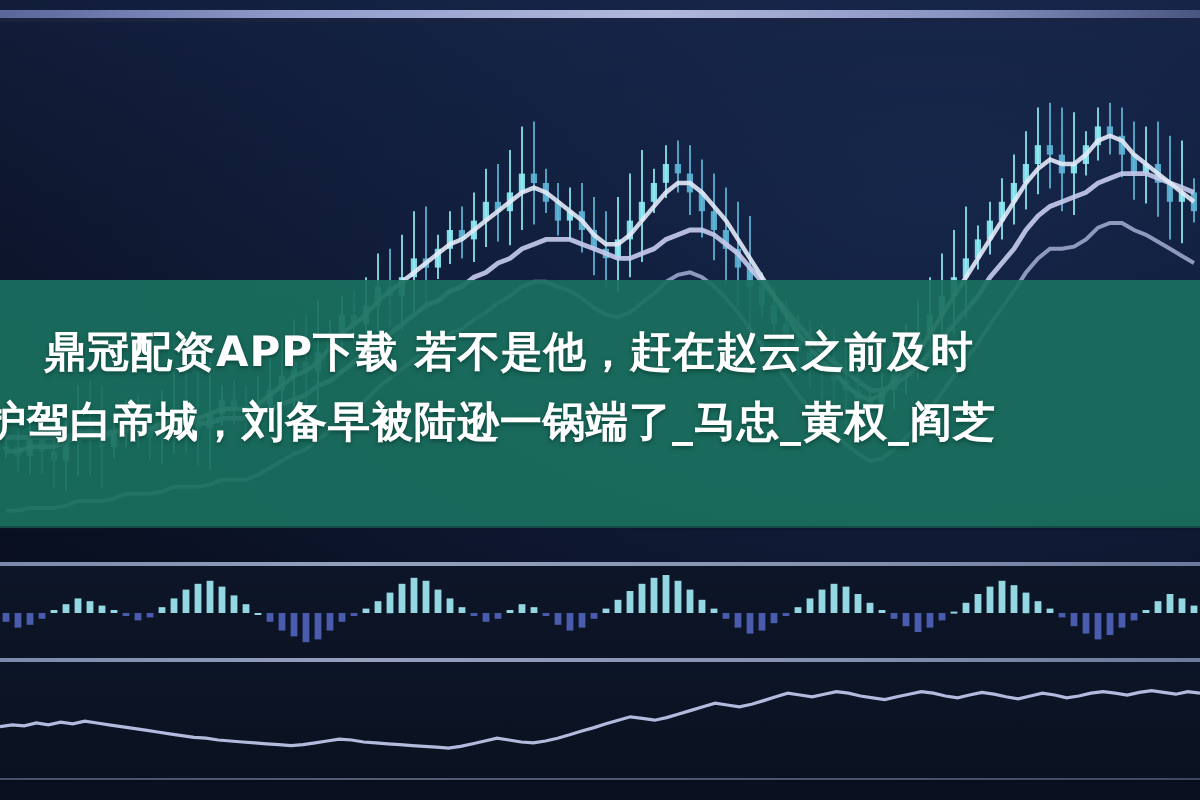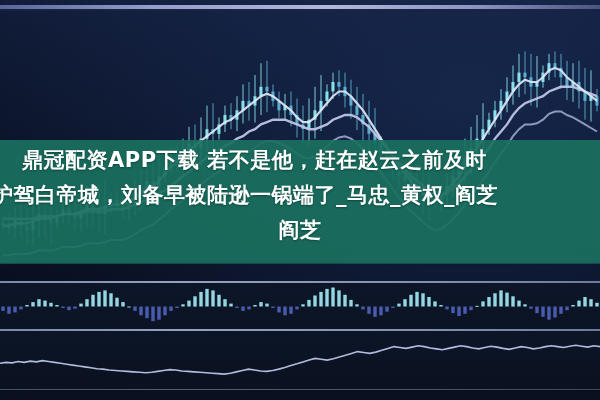--- a/index.html
+++ b/index.html
@@ -34,21 +34,21 @@
   #greenband{
     position:absolute;left:0;top:140px;width:600px;height:124px;
     background:rgba(26,112,95,0.93);
   }
   #greenband:after{
     content:"";position:absolute;left:0;right:0;bottom:-1px;height:2px;
     background:rgba(12,22,40,.35);
   }
 
   
-  #caption{position:absolute;left:0;top:128px;width:600px;height:88px;}
+  #caption{position:absolute;left:0;top:144px;width:600px;height:88px;}
   .cap-line{
     position:absolute;color:#ffffff;font-weight:700;
     font-size:21px;line-height:30px;letter-spacing:.5px;white-space:nowrap;
     text-shadow:0 1px 2px rgba(0,40,35,.55);
   }
   #cap1{left:22px;top:17px;}
   #cap2{left:-8px;top:52px;}
   #cap3{left:0;top:87px;width:600px;text-align:center;}
 </style>
 </head>
@@ -278,21 +278,20 @@
   </div>
 
   <div id="topline"></div>
   <div id="topline2"></div>
 
   <div id="greenband"></div>
 
   <div id="caption">
     <div class="cap-line" id="cap1">鼎冠配资APP下载 若不是他，赶在赵云之前及时</div>
     <div class="cap-line" id="cap2">护驾白帝城，刘备早被陆逊一锅端了_马忠_黄权_阎芝</div>
-    <div class="cap-line" id="cap3">阎芝</div>
   </div>
 
   <div class="hrule" style="top:281px"></div>
 
   <div class="panel" id="panel-macd">
     <svg width="600" height="47" viewBox="0 0 600 47">
       <g id="macdbars">
           <rect x="1.3" y="23.5" width="3.4" height="4.4" fill="#4f63b8" opacity=".92"></rect>
           <rect x="7.3" y="23.5" width="3.4" height="7.3" fill="#4f63b8" opacity=".92"></rect>
           <rect x="13.3" y="23.5" width="3.4" height="5.9" fill="#4f63b8" opacity=".92"></rect>

